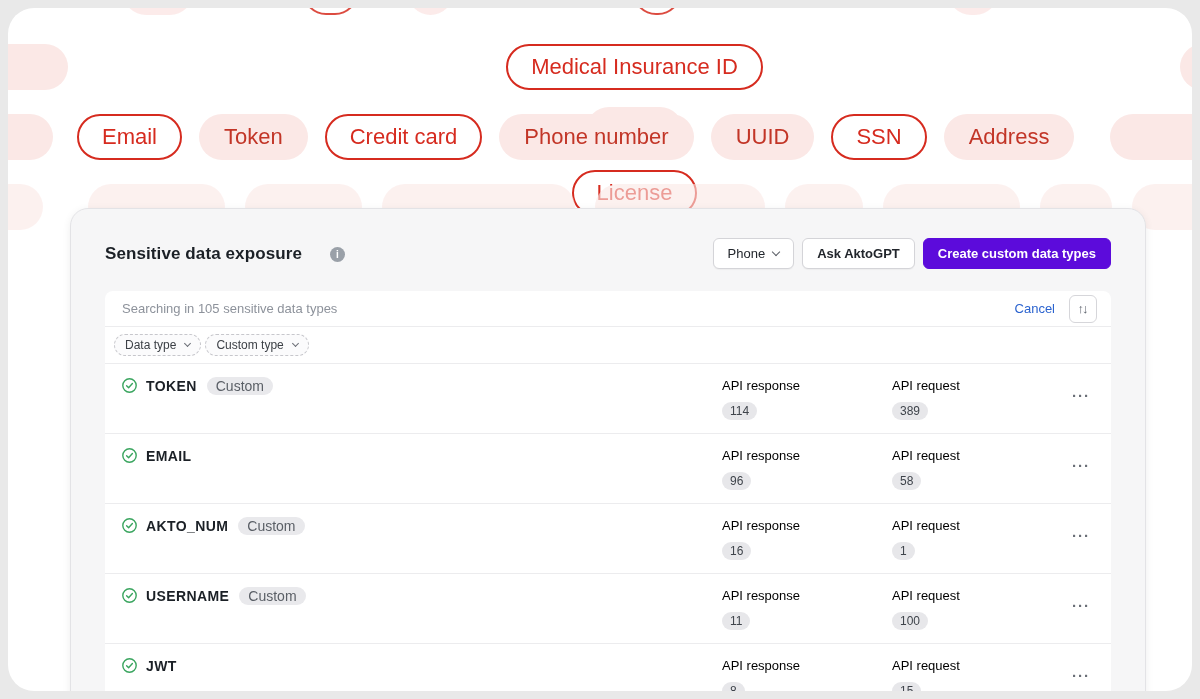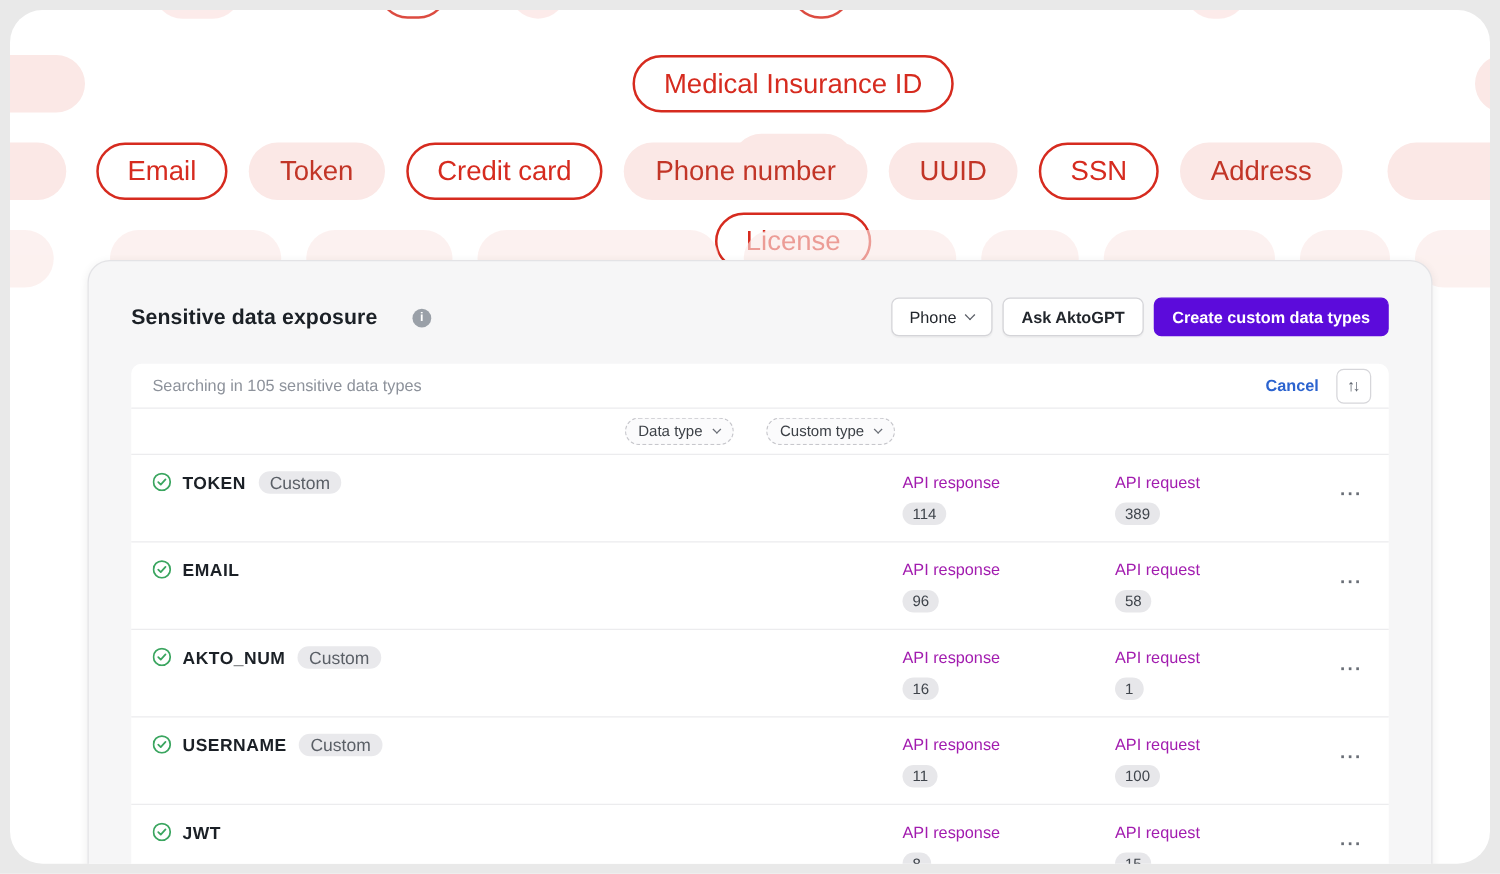--- a/index.html
+++ b/index.html
@@ -70,42 +70,42 @@
     transform:rotate(45deg);margin-left:8px;margin-top:-4px;flex:0 0 auto;
   }
   .chev.small{width:5px;height:5px;margin-left:2px;margin-top:-3px;border-color:#6a6e76;}
   
   .panel{
     position:absolute;left:34px;right:34px;top:82px;bottom:-20px;
     background:#fff;border-radius:8px 8px 0 0;
   }
   .search-row{height:36px;display:flex;align-items:center;padding:0 14px 0 17px;border-bottom:1px solid var(--divider);}
   .search-text{font-size:13px;color:#8d929b;flex:1;}
-  .cancel-link{font-size:13px;font-weight:bold;color:#2b63cf;margin-right:14px;cursor:pointer;}
+  .cancel-link{font-size:13px;font-weight:normal;color:#2b63cf;margin-right:14px;cursor:pointer;}
   .sort-btn{
     width:28px;height:28px;border:1px solid #d6d6da;border-radius:6px;background:#fff;
     display:flex;align-items:center;justify-content:center;font-size:13px;color:#5d636d;
     letter-spacing:-2px;padding-right:2px;cursor:pointer;
   }
-  .filter-row{height:37px;display:flex;align-items:center;gap:26px;padding:0 9px;border-bottom:1px solid var(--divider);justify-content:center;}
+  .filter-row{height:37px;display:flex;align-items:center;gap:4px;padding:0 9px;border-bottom:1px solid var(--divider);}
   .chip{
     height:22px;border:1px dashed #c7c7cc;border-radius:11px;background:#fbfbfc;
     display:flex;align-items:center;padding:0 10px;font-size:12px;color:#3c4046;gap:7px;cursor:pointer;
   }
   
   .data-row{height:70px;display:flex;border-bottom:1px solid var(--divider);}
   .cell-main{flex:1;display:flex;align-items:flex-start;padding:14px 0 0 17px;}
   .check-icon{flex:0 0 auto;margin-right:9px;margin-top:0px;}
   .row-name{font-size:14px;font-weight:bold;color:var(--ink);letter-spacing:.4px;line-height:16px;}
   .custom-badge{
     margin-left:10px;background:#e9e9ec;color:#5a5f66;font-size:14px;
     padding:2px 9px;border-radius:9px;line-height:14px;margin-top:-1px;
   }
   .cell-count{width:170px;padding-top:14px;}
-  .count-label{font-size:13px;color:#a21caf;line-height:16px;}
+  .count-label{font-size:13px;color:#000000;line-height:16px;}
   .count-badge{
     display:inline-block;margin-top:8px;background:#e7e7ea;color:#3f444b;
     font-size:12px;padding:2px 8px;border-radius:9px;line-height:14px;
   }
   .cell-dots{
     width:49px;display:flex;align-items:center;padding-left:10px;padding-bottom:6px;
     color:#696e76;font-size:15px;font-weight:bold;letter-spacing:1px;cursor:pointer;
   }
 </style>
 </head>

